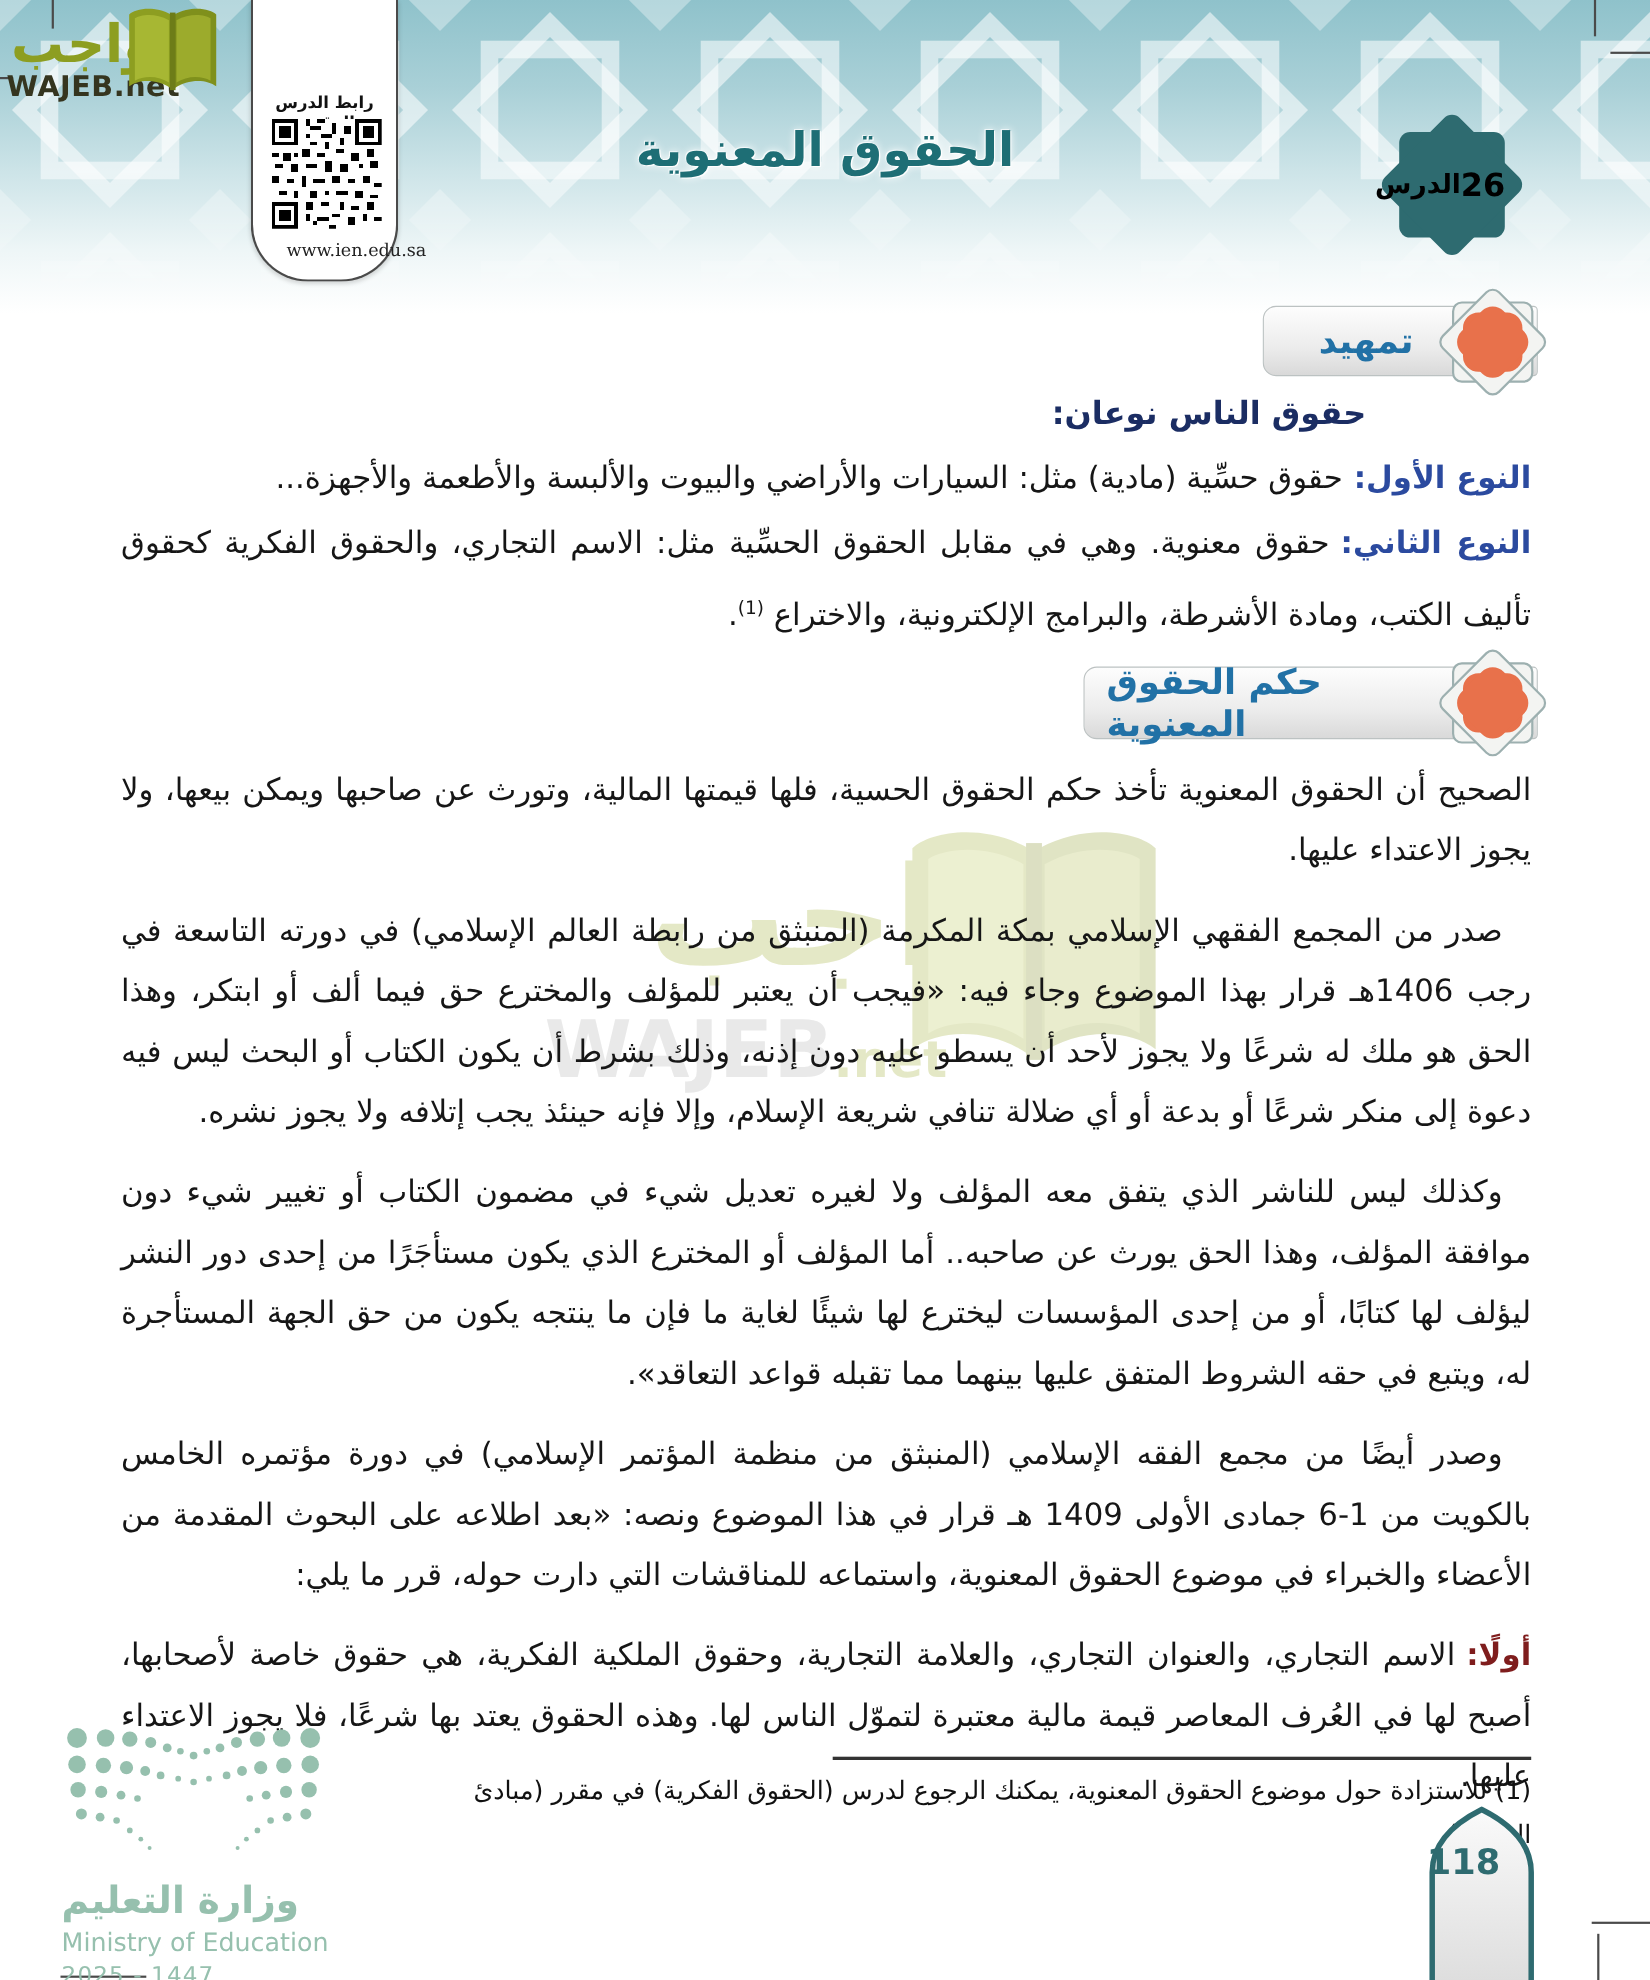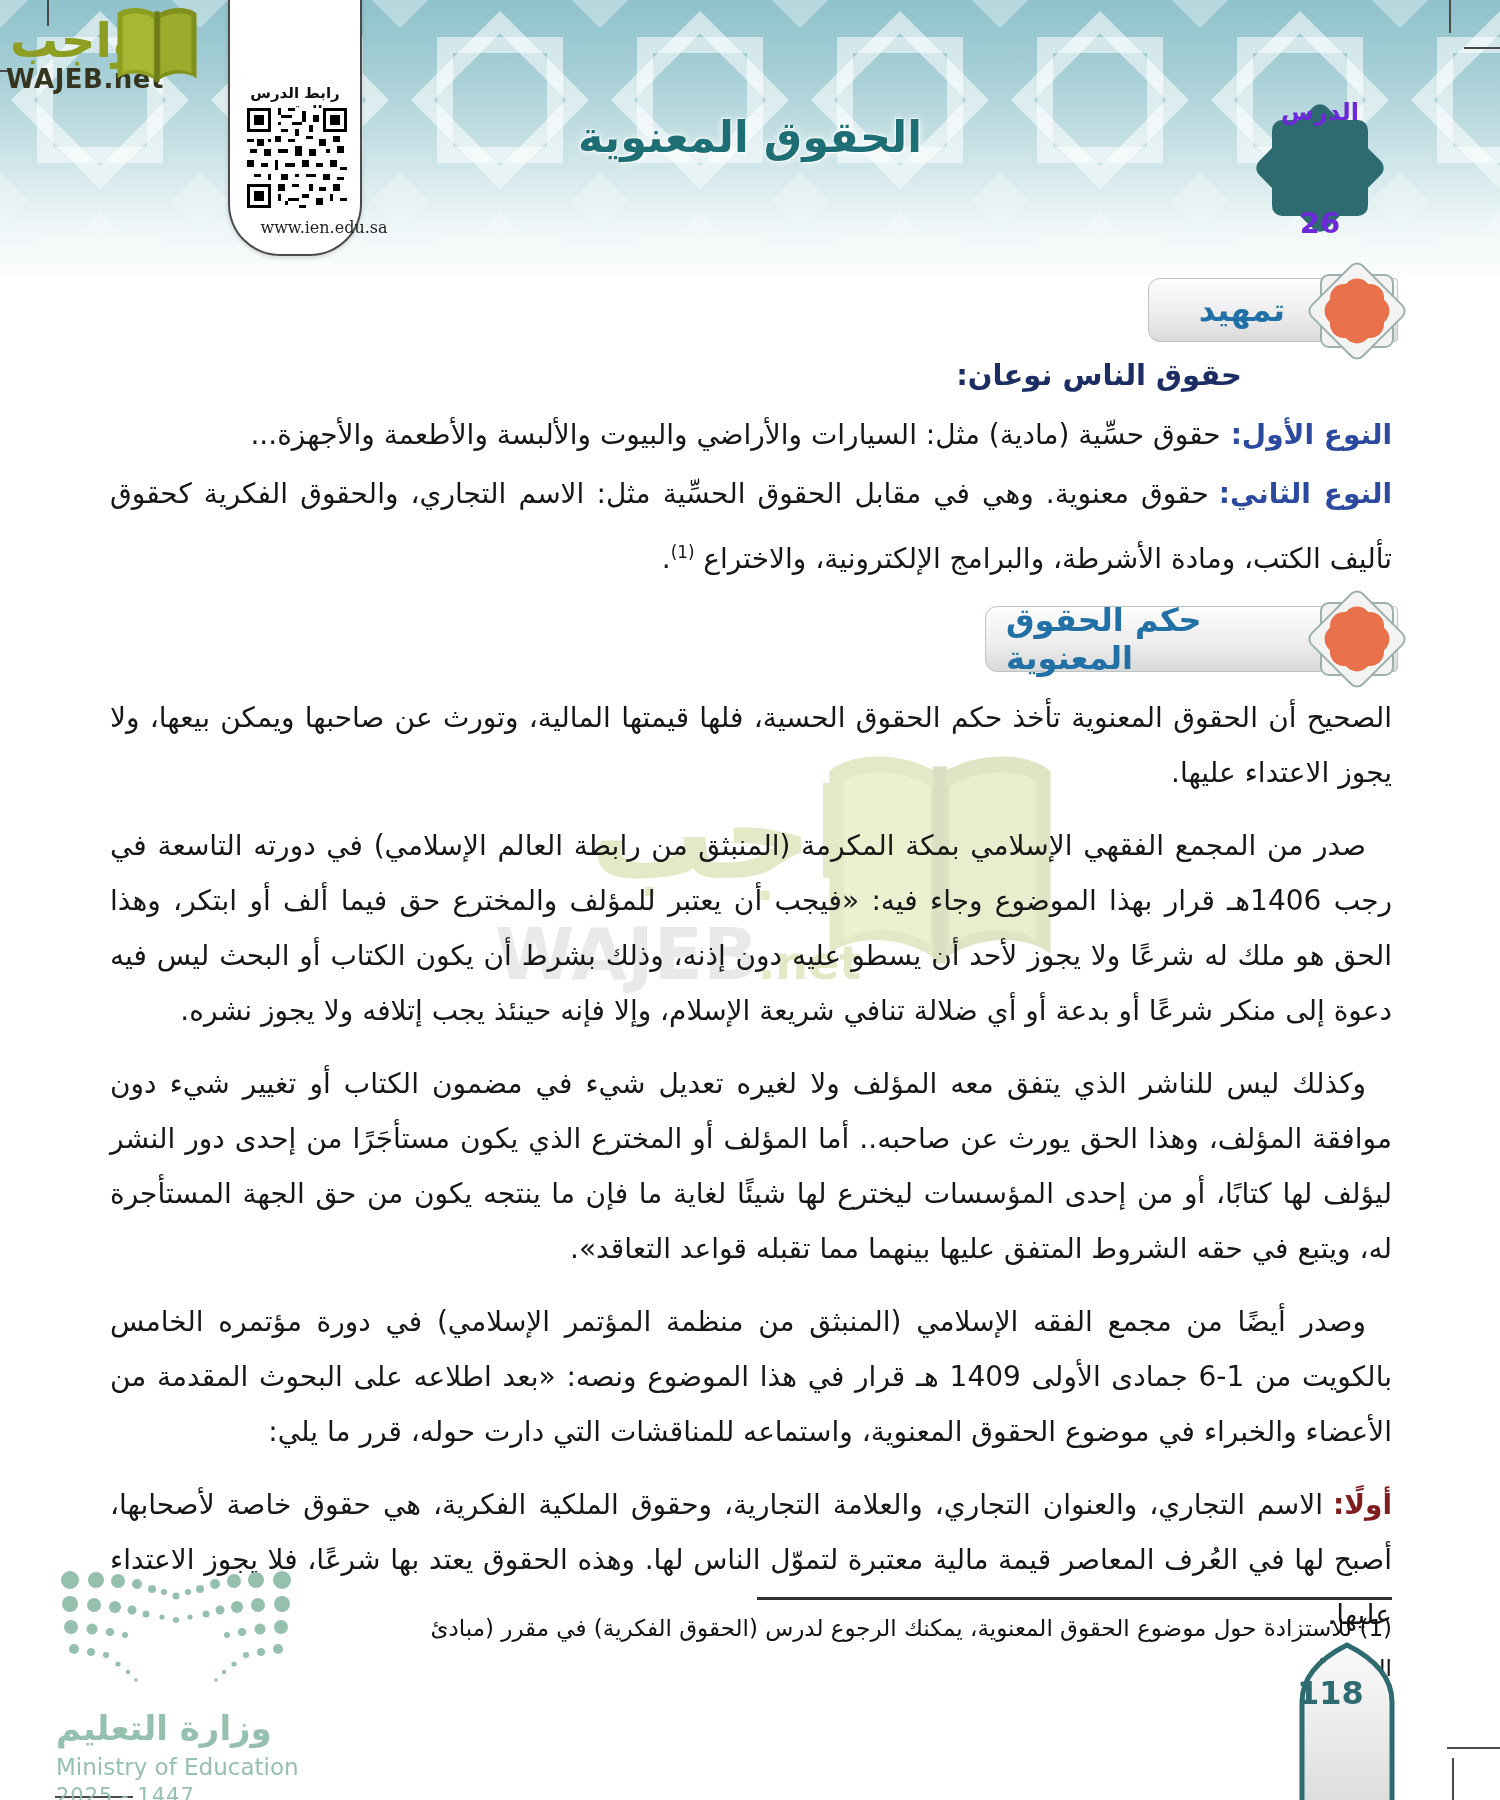--- a/index.html
+++ b/index.html
@@ -35,21 +35,21 @@
   .qrcard svg{position:absolute;left:17px;top:108px;}
   .qrcard .url{position:absolute;top:218px;width:100%;text-align:center;font-size:16px;color:#222;
     font-family:"DejaVu Serif","Liberation Serif",serif;margin-left:29px;}
 
   
   .title{position:absolute;left:540px;top:112px;width:420px;text-align:center;z-index:3;
     font-size:43px;font-weight:700;color:var(--title-teal);
     text-shadow:0 0 8px #fff,1px 1px 0 #fff,-1px -1px 0 rgba(255,255,255,.7);}
   .lesson{position:absolute;left:1250px;top:98px;width:140px;height:140px;z-index:3;}
   .lesson .seal rect{fill:var(--teal-dark);}
-  .lesson .txt{position:absolute;inset:0;display:flex;flex-direction:column;align-items:center;justify-content:space-between;color:#6d28d9;}
+  .lesson .txt{position:absolute;inset:0;display:flex;flex-direction:row;align-items:center;justify-content:flex-start;color:#000000;}
   .lesson .l1{font-size:24px;font-weight:700;margin-bottom:2px;}
   .lesson .l2{font-size:29px;font-weight:700;line-height:1;}
 
   
   .secbar{position:absolute;height:64px;background:linear-gradient(180deg,#fdfdfd,#ececec 60%,#d9d9d9);
     border:1px solid #bcc2c2;border-radius:12px 4px 4px 12px;z-index:2;
     display:flex;align-items:center;justify-content:flex-end;}
   .secbar .stitle{font-size:32px;font-weight:700;color:var(--section-blue);}
   .medallion{position:absolute;width:114px;height:114px;z-index:3;}
   .medallion .outer rect{fill:#f3f4f2;stroke:#9db0b0;stroke-width:2;}

